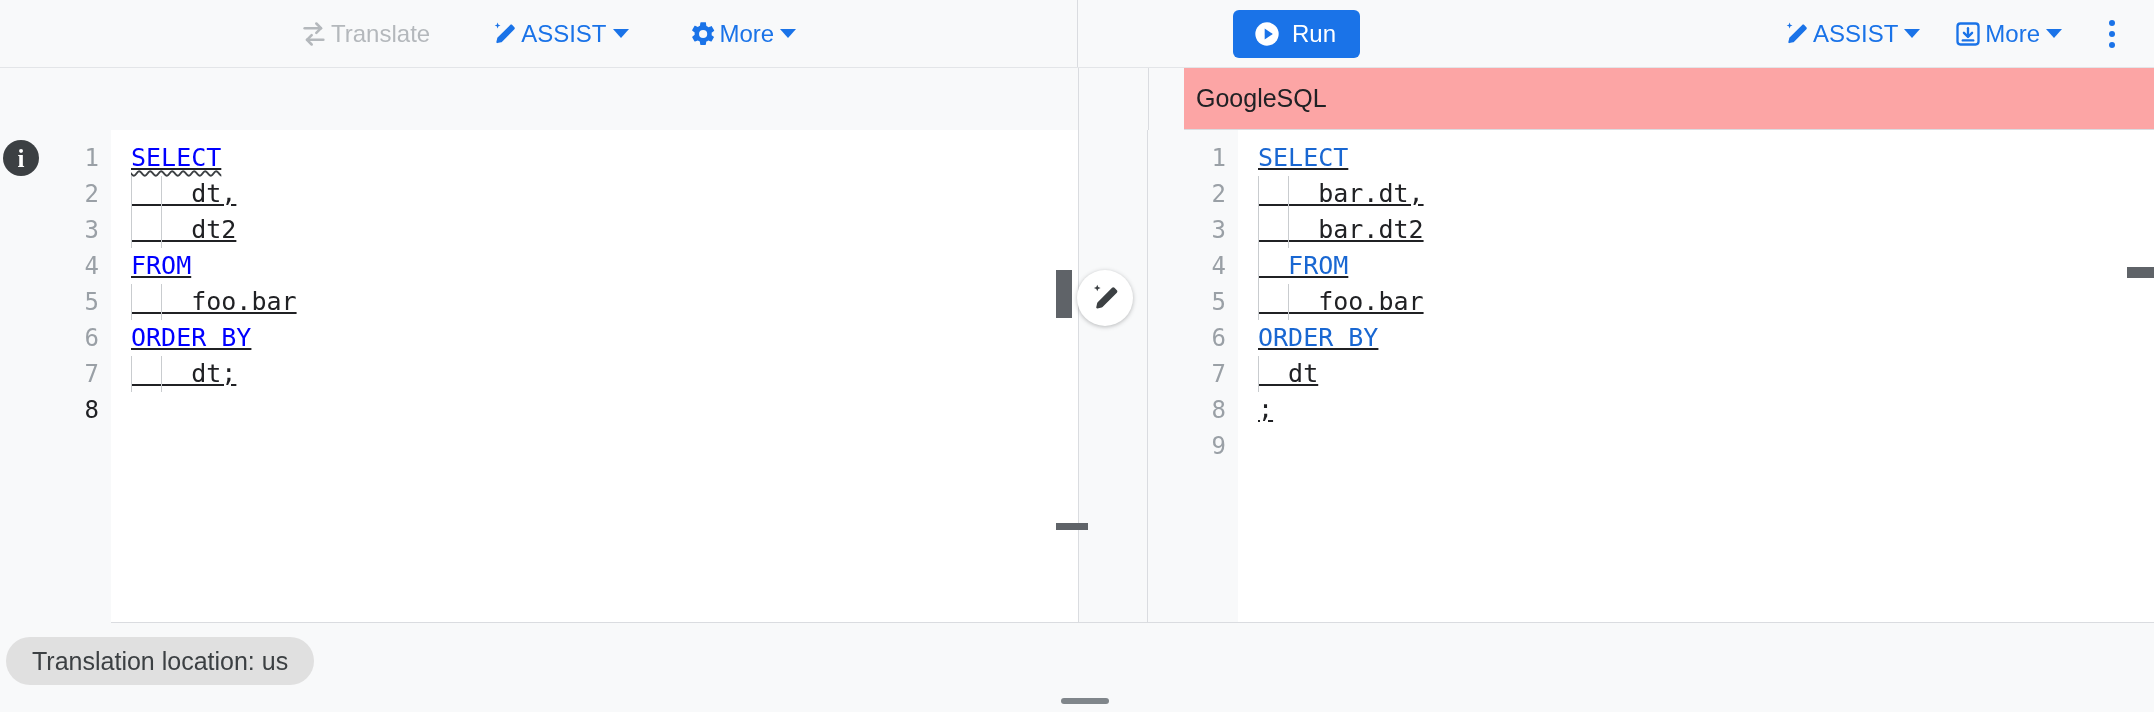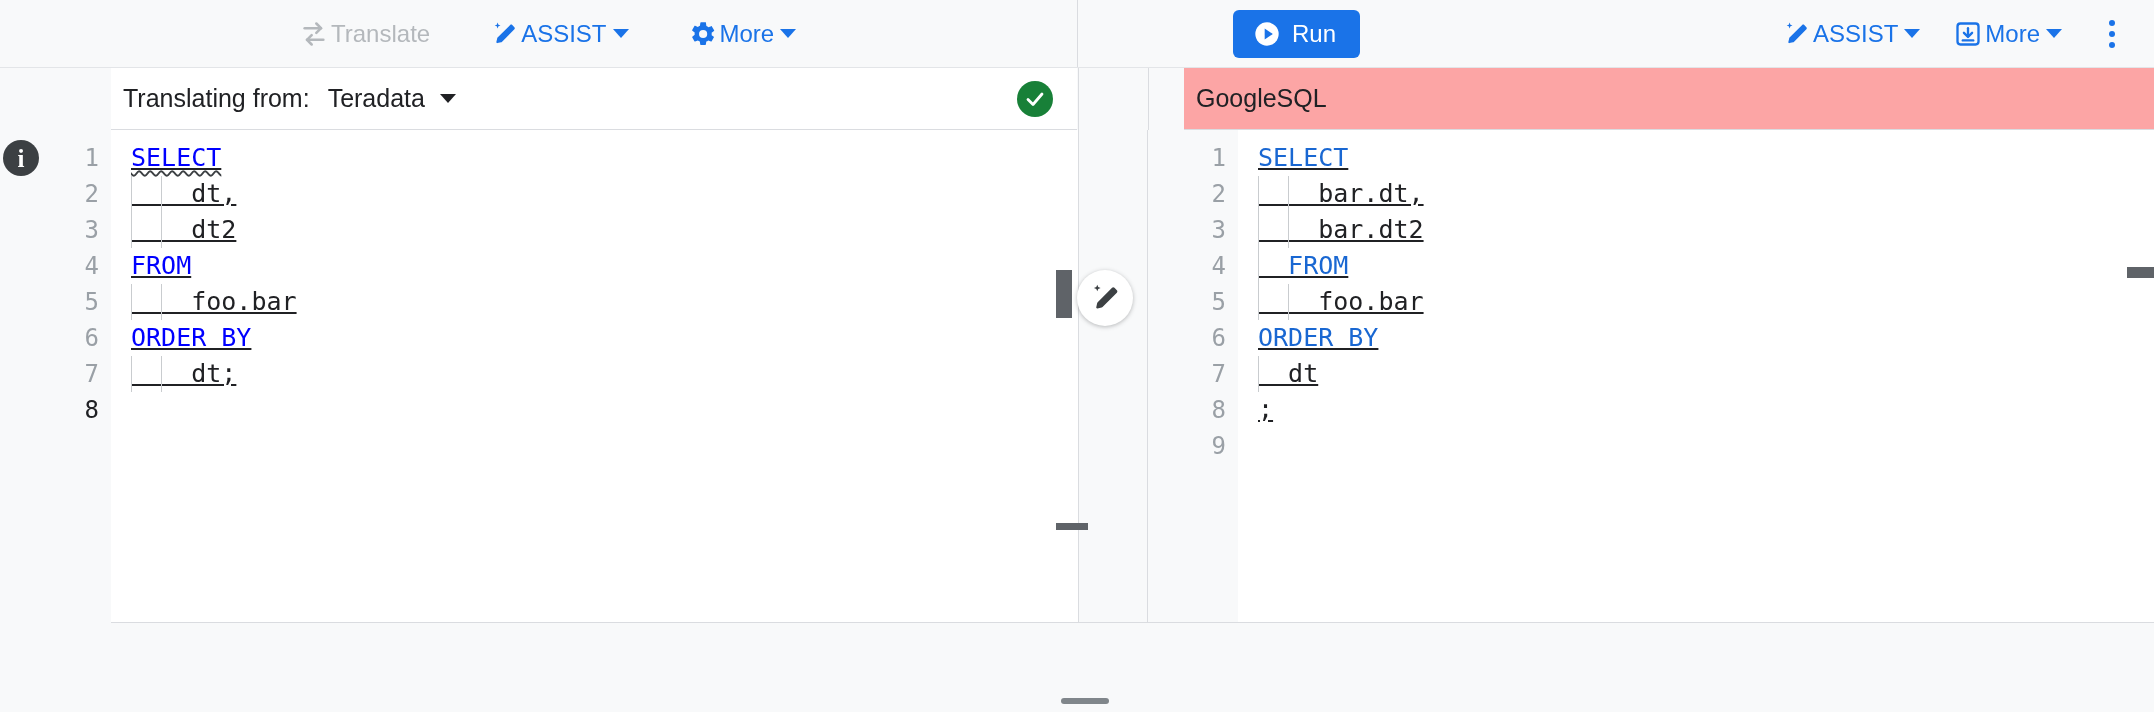--- a/index.html
+++ b/index.html
@@ -337,32 +337,20 @@
 
       <div class="kebab">
         <i></i>
         <i></i>
         <i></i>
       </div>
     </div>
   </div>
 
   <div class="langrow">
-    <div class="lang-left">
-      <span class="lang-label">Translating from:</span>
-      <span class="lang-value">
-        <span>Teradata</span>
-        <span class="caret"></span>
-      </span>
-      <span class="check-ok">
-        <svg width="24" height="24" viewBox="0 0 24 24" fill="none" stroke="#ffffff" stroke-width="2.8" stroke-linecap="round" stroke-linejoin="round">
-          <polyline points="5,12.5 10,17.5 19,7"></polyline>
-        </svg>
-      </span>
-    </div>
     <div class="divider-v-top"></div>
     <div class="divider-v-top2"></div>
     <div class="lang-right">
       <span class="lang-label">GoogleSQL</span>
     </div>
   </div>
 
   <div class="editors">
 
     <div class="pane pane-left">
@@ -413,15 +401,18 @@
             <div>9</div>
           </div>
         <div class="codetext" id="right-code"><div class="codeline"><span class="kw-light">SELECT</span></div><div class="codeline"><div class="guide" style="left: 0px;"></div><div class="guide" style="left: 30.1px;"></div><span>    bar.dt,</span></div><div class="codeline"><div class="guide" style="left: 0px;"></div><div class="guide" style="left: 30.1px;"></div><span>    bar.dt2</span></div><div class="codeline"><div class="guide" style="left: 0px;"></div><span class="kw-light">  FROM</span></div><div class="codeline"><div class="guide" style="left: 0px;"></div><div class="guide" style="left: 30.1px;"></div><span>    foo.bar</span></div><div class="codeline"><span class="kw-light">ORDER BY</span></div><div class="codeline"><div class="guide" style="left: 0px;"></div><span>  dt</span></div><div class="codeline"><span>;</span></div><div class="codeline"><span></span></div></div>
       </div>
     </div>
 
     <div class="sb-right-v"></div>
     <div class="editors-bottom-rule"></div>
   </div>
 
+  <div class="bottombar">
+    <span class="loc-chip">Translation location: us</span>
+  </div>
   <div class="drag-handle"></div>
 
 </div>
 
 </body></html>

